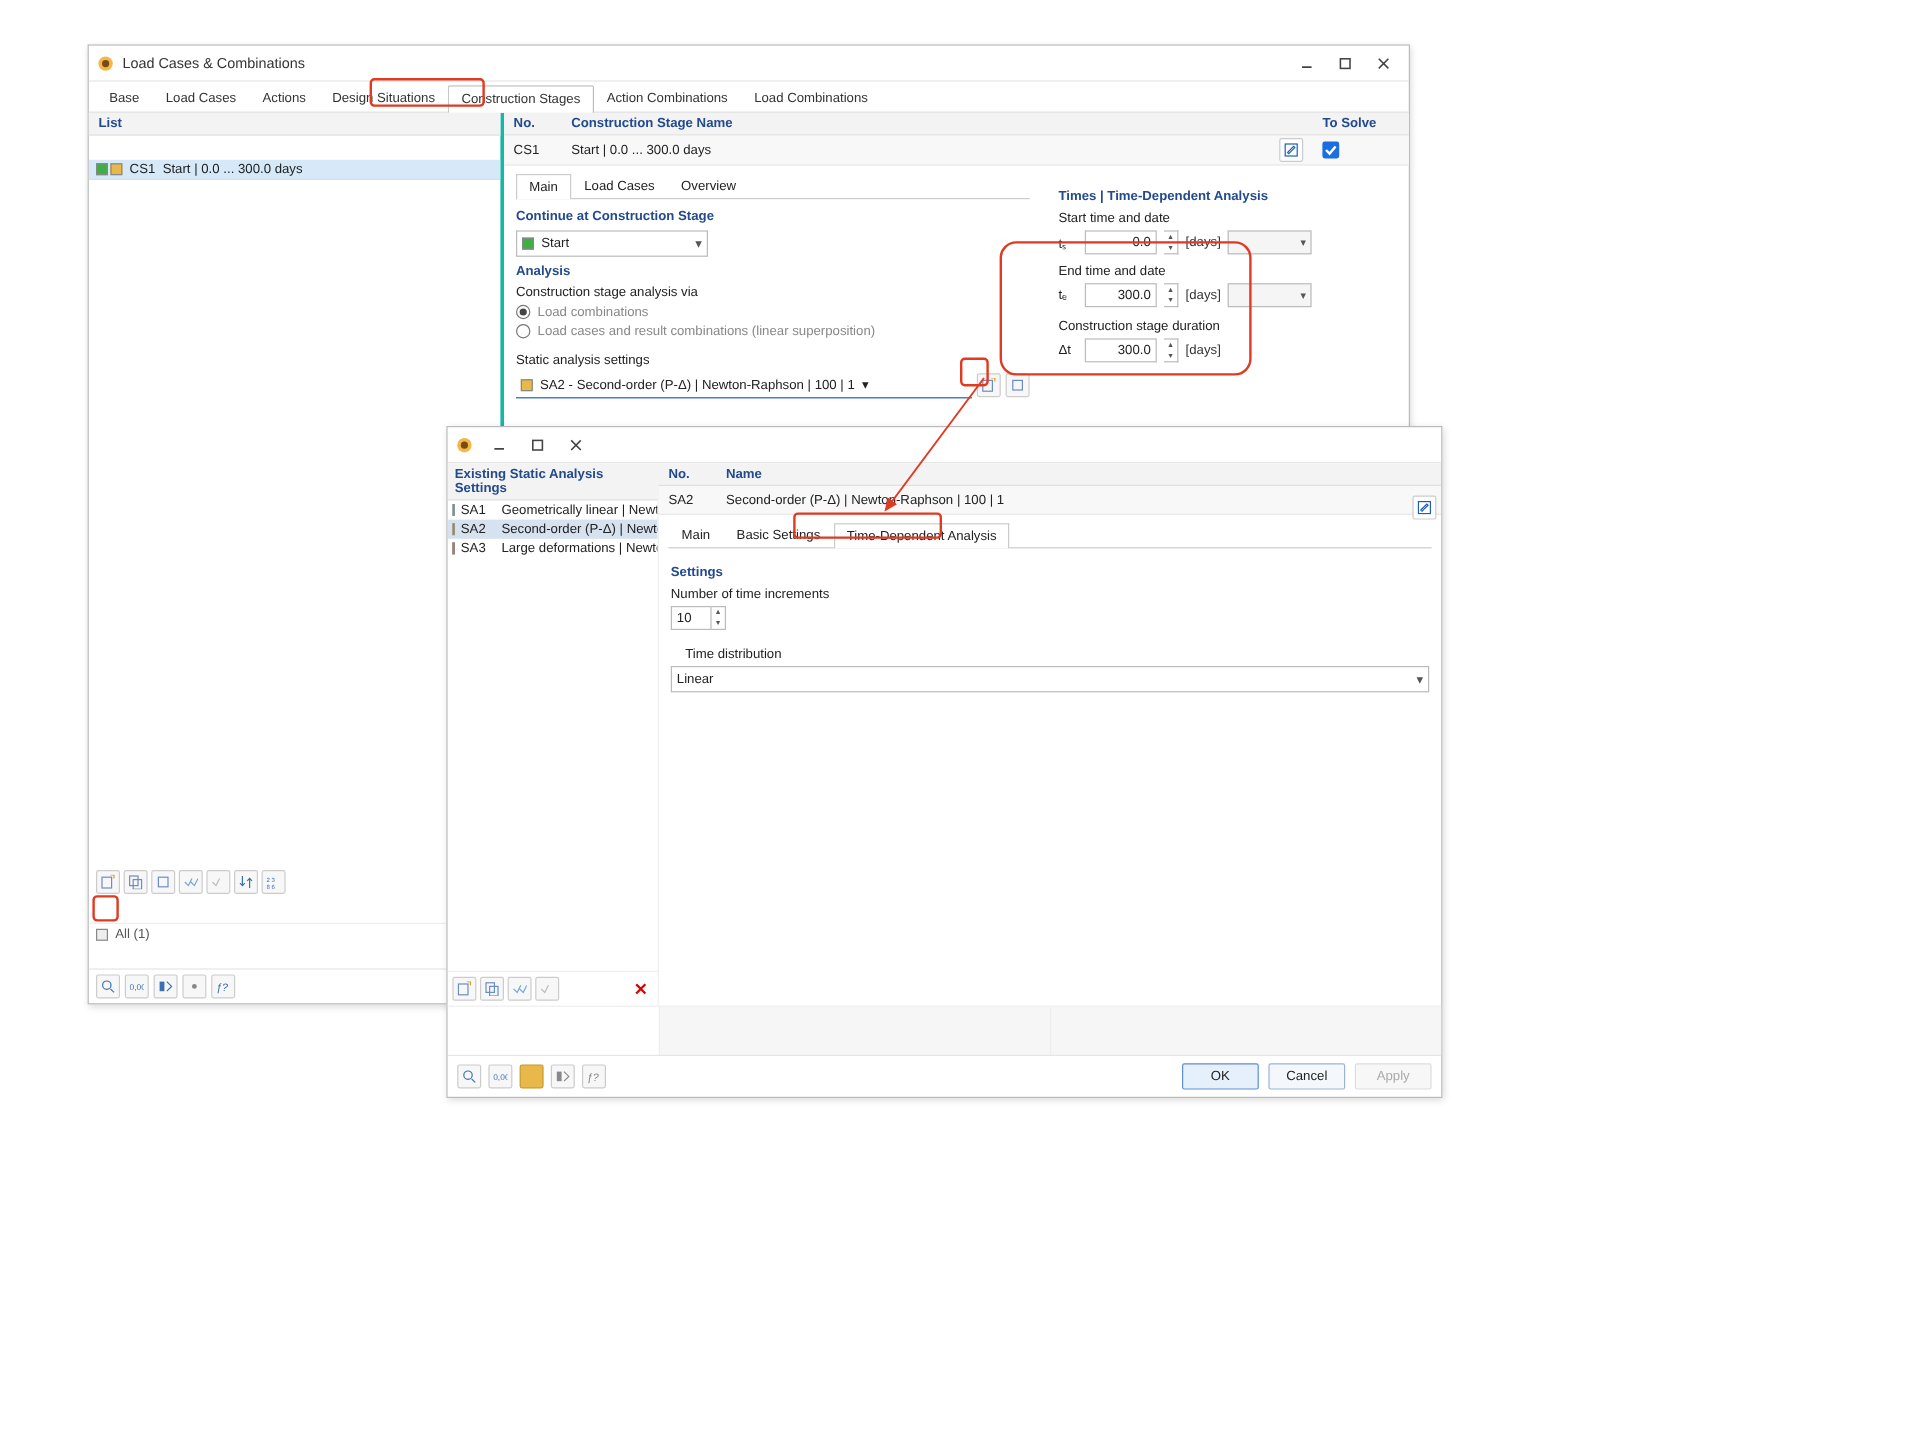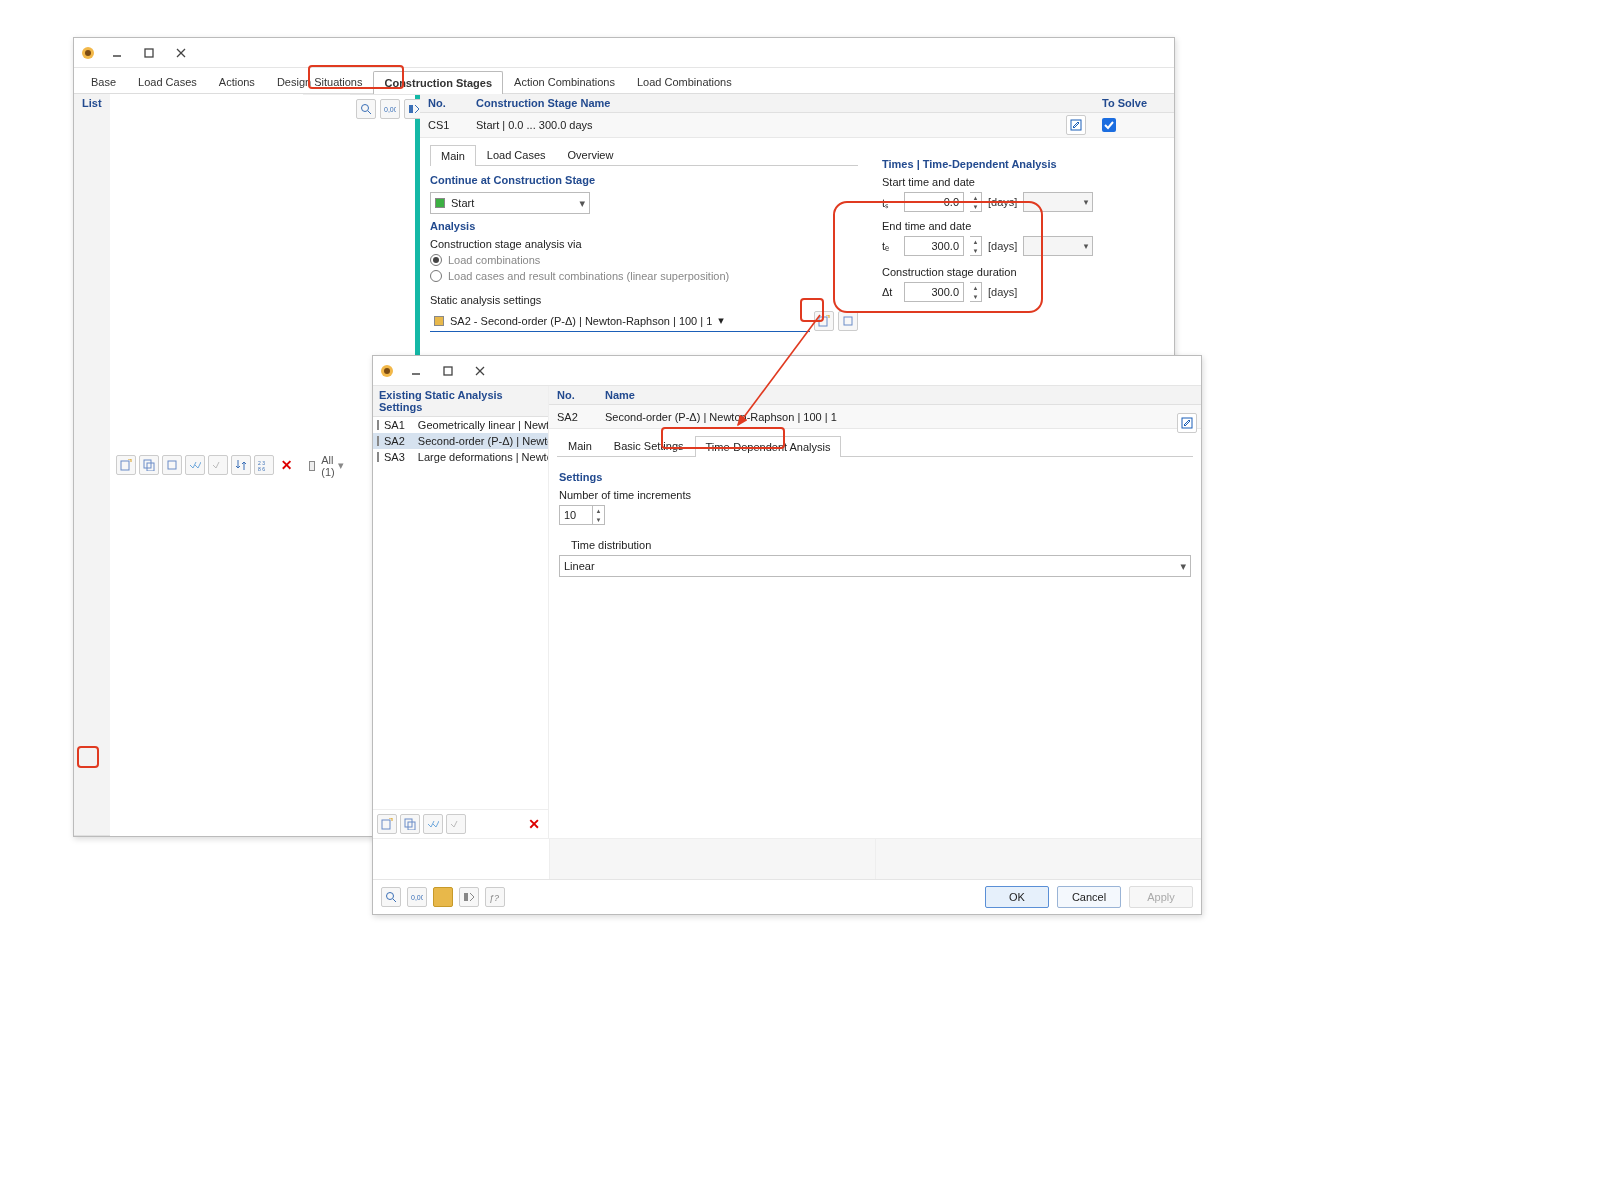--- a/index.html
+++ b/index.html
@@ -10,25 +10,25 @@
   
   #win1 { left: 73px; top: 37px; width: 1102px; height: 800px; }
   .titlebar { display: flex; align-items: center; height: 30px; padding: 0 6px; border-bottom: 1px solid #e5e5e5; }
   .titlebar .appico { width: 16px; height: 16px; margin-right: 6px; display: inline-flex; align-items: center; justify-content: center; }
   .titlebar .title { flex: 1; font-size: 12px; color: #333; }
   .winbtns { display: flex; gap: 2px; }
   .winbtn { width: 30px; height: 24px; display: inline-flex; align-items: center; justify-content: center; color: #444; }
 
   .tabs { display: flex; border-bottom: 1px solid #ddd; padding: 0 6px; height: 26px; }
   .tab { padding: 5px 10px 4px; font-size: 11px; color: #333; border: 1px solid transparent; border-bottom: none; margin-top: 2px; cursor: pointer; }
-  .tab.active { border-color: #bbb; background: #fff; border-radius: 2px 2px 0 0; position: relative; top: 1px; font-weight: bold; }
+  .tab.active { border-color: #bbb; background: #fff; border-radius: 2px 2px 0 0; position: relative; top: 1px; }
 
   .body1 { display: flex; height: calc(100% - 56px); }
 
-  .leftpane { width: 346px; display: flex; flex-direction: row; border-right: 5px solid #14b8a6; }
+  .leftpane { width: 346px; display: flex; flex-direction: column; border-right: 3px solid #14b8a6; gap: 20px; }
   .list-hdr { background: #f3f3f3; border-bottom: 1px solid #e0e0e0; padding: 3px 8px; font-weight: 600; color: #224a8f; font-size: 11px; }
   .list-body { flex: 1; overflow: auto; }
   .list-row { display: flex; align-items: center; padding: 2px 6px; background: #d6e9f8; border-bottom: 1px solid #cde1f1; }
   .sw { width: 10px; height: 10px; border: 1px solid #888; margin-right: 2px; }
   .list-row .txt { margin-left: 4px; }
   .left-toolbar { display: flex; gap: 3px; padding: 4px 6px; align-items: center; }
   .tbtn { width: 20px; height: 20px; display: inline-flex; align-items: center; justify-content: center; border: 1px solid #ccc; background: #f7f7f7; border-radius: 2px; cursor: pointer; }
   .tbtn svg { width: 12px; height: 12px; }
   .del-x { margin-left: auto; color: #d00; font-weight: bold; font-size: 14px; width: 20px; text-align: center; cursor: pointer; }
   .filterbar { display: flex; align-items: center; padding: 2px 6px; border-top: 1px solid #eee; }
@@ -125,20 +125,21 @@
 <body>
 
 <div id="win1" class="window">
   <div class="titlebar">
     <span class="appico">
       <svg viewBox="0 0 16 16">
           <circle cx="8" cy="8" r="6" fill="#f2b84a"></circle>
           <circle cx="8" cy="8" r="3" fill="#7a4a12"></circle>
         </svg>
     </span>
+    <span class="title">Load Cases &amp; Combinations</span>
     <div class="winbtns">
       <span class="winbtn">
           <svg width="12" height="12">
             <line x1="2" y1="9" x2="10" y2="9" stroke="#444" stroke-width="1.5"></line>
           </svg>
         </span>
       <span class="winbtn">
           <svg width="12" height="12">
             <rect x="2" y="2" width="8" height="8" fill="none" stroke="#444" stroke-width="1.3"></rect>
           </svg>

